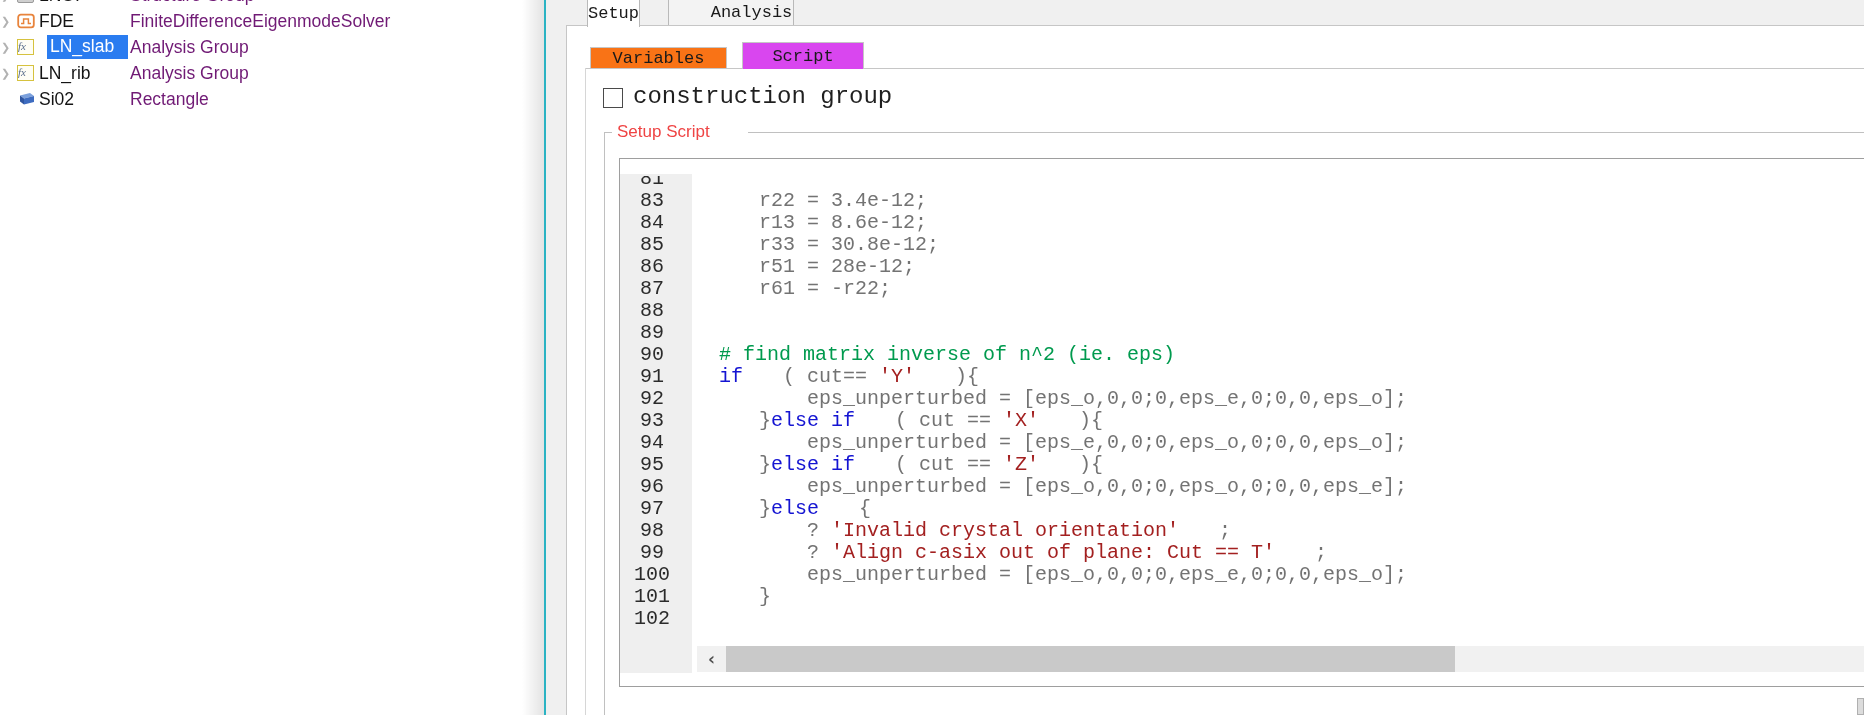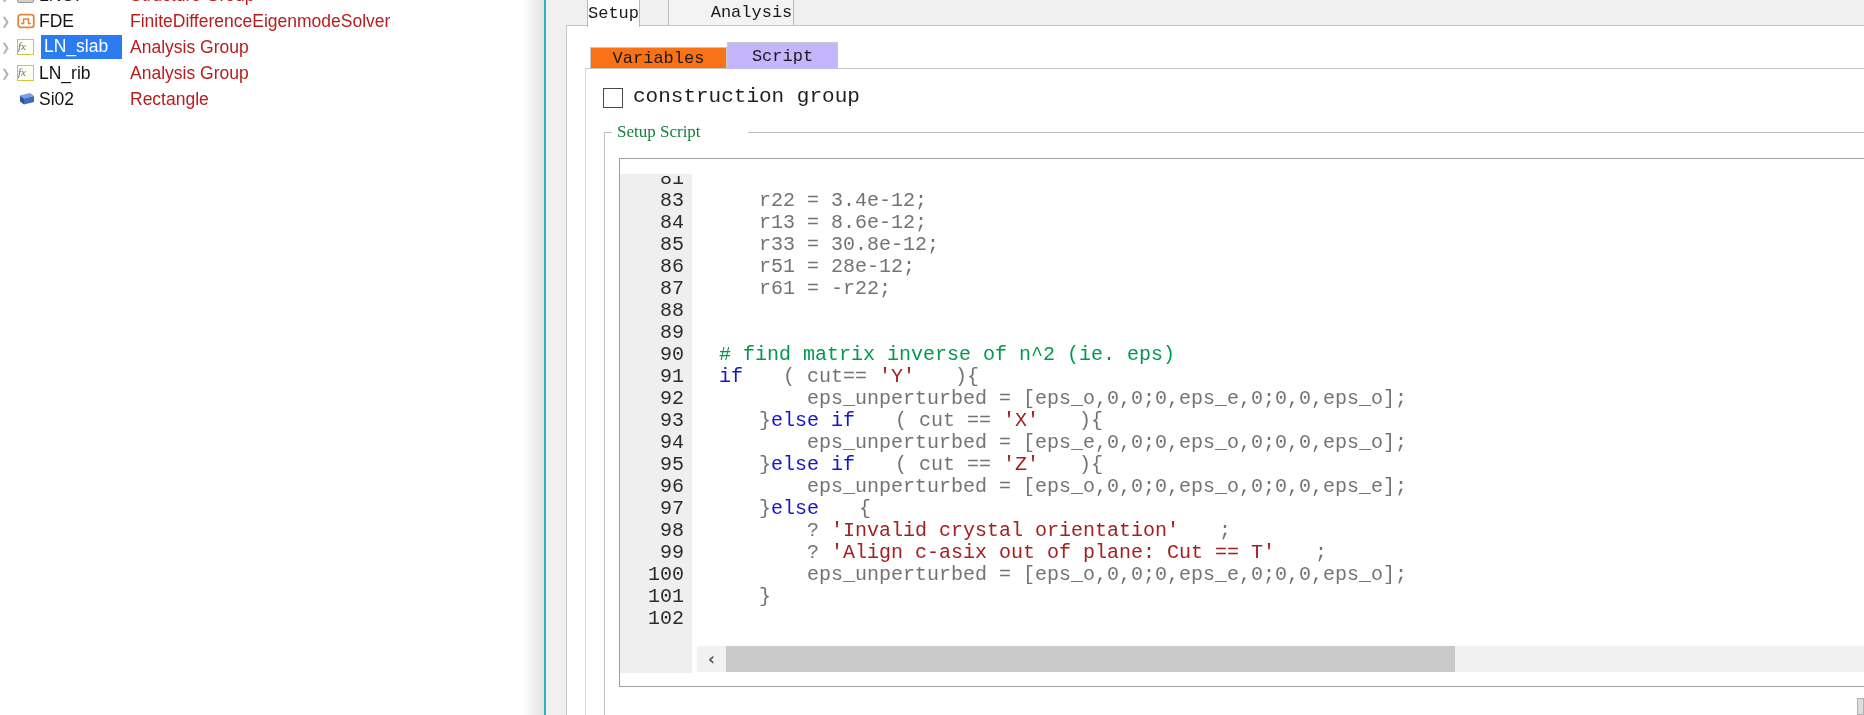--- a/index.html
+++ b/index.html
@@ -13,22 +13,22 @@
   
   #sidebar{left:0;top:0;width:544px;height:715px;background:#fff;overflow:hidden;}
   #sidebar-shadow{left:522px;top:0;width:22px;height:715px;
     background:linear-gradient(to right,rgba(0,0,0,0),rgba(0,0,0,0.11));}
   #divider{left:544px;top:0;width:2px;height:715px;background:#2ab3c3;}
 
   .tree-row{position:absolute;left:0;width:544px;height:26px;display:flex;align-items:center;}
   .tree-arrow{width:13px;margin-left:1px;color:#b2b2b2;font-size:11px;line-height:1;flex:none;}
   .tree-icon{width:19px;height:18px;margin-left:2px;flex:none;display:flex;align-items:center;justify-content:center;}
   .tree-name{margin-left:4px;font-size:17.5px;color:#141414;white-space:pre;}
-  .tree-name.sel{background:#2a7cf0;color:#ffffff;padding:1px 14px 2px 3px;margin-left:6px;}
-  .tree-type{position:absolute;left:130px;font-size:17.5px;color:#b91c1c;white-space:pre;}
+  .tree-name.sel{background:#2a7cf0;color:#ffffff;padding:1px 14px 2px 3px;margin-left:12px;}
+  .tree-type{position:absolute;left:130px;font-size:17.5px;color:#701a75;white-space:pre;}
   .ic-sg{width:15px;height:14px;background:#cfcfcf;border:1px solid #9a9a9a;border-radius:2px;display:block;}
   .ic-fx{display:block;width:15px;height:14px;border:1px solid #d6c23e;background:#fffef5;
     color:#5a6e8c;font-family:"Liberation Serif",serif;font-style:italic;font-size:11px;
     line-height:13px;text-align:left;}
 
   
   #right-bg{left:546px;top:0;width:1318px;height:715px;background:#f0f0f0;}
   #main-page{left:566px;top:25px;width:1298px;height:690px;background:#ffffff;
     border-left:1px solid #c6c6c6;border-top:1px solid #c6c6c6;box-sizing:border-box;}
 
@@ -38,44 +38,44 @@
   #tab-setup{left:587px;top:0;width:53px;height:27px;background:#fff;
     border-left:1px solid #b9b9b9;border-right:1px solid #b9b9b9;z-index:3;text-align:right;}
   #tab-analysis{left:668px;top:0;width:126px;height:25px;background:#f3f3f3;
     border-left:1px solid #b9b9b9;border-right:1px solid #b9b9b9;z-index:1;padding-left:41px;}
 
   
   #subpage-line-h{left:585px;top:68px;width:1279px;height:1px;background:#c6c6c6;}
   #subpage-line-v{left:585px;top:68px;width:1px;height:647px;background:#d6d6d6;}
   #tab-variables{left:590px;top:47px;width:137px;height:21px;background:#f97316;
     border:1px solid #c6c6c6;border-bottom:none;}
-  #tab-script{left:727px;top:42px;width:111px;height:27px;background:#c4b5fd;
+  #tab-script{left:742px;top:42px;width:122px;height:27px;background:#d946ef;
     border:1px solid #c6c6c6;border-bottom:none;z-index:3;}
 
   
   #cg-box{left:603px;top:88px;width:18px;height:18px;background:#fff;border:1.5px solid #4a4a4a;}
   #cg-label{left:633px;top:86px;height:22px;line-height:22px;
-    font-family:"Liberation Mono",monospace;font-size:21px;color:#1f1f1f;}
+    font-family:"Liberation Mono",monospace;font-size:24px;color:#1f1f1f;}
 
   
   #gb-left{left:604px;top:132px;width:1px;height:583px;background:#c0c0c0;}
   #gb-top-l{left:604px;top:132px;width:8px;height:1px;background:#c0c0c0;}
   #gb-top-r{left:748px;top:132px;width:1116px;height:1px;background:#c0c0c0;}
   #gb-title{left:617px;top:121px;height:21px;line-height:21px;
-    font-family:Liberation Serif, serif;font-size:17px;color:#15803d;text-align:right;}
+    font-family:Liberation Sans, sans-serif;font-size:17px;color:#ef4444;text-align:right;}
 
   
   #editor{left:619px;top:158px;width:1245px;height:529px;background:#fff;
     border:1px solid #9e9e9e;border-right:none;box-sizing:border-box;}
   #gutter-bg{left:620px;top:174px;width:72px;height:499px;background:#efefef;}
   #code-viewport{left:620px;top:176px;width:1244px;height:510px;overflow:hidden;}
   #code-content{position:absolute;left:0;top:-8px;width:100%;}
   .code-row{display:flex;height:22px;line-height:22px;
     font-family:"Liberation Mono",monospace;font-size:20px;}
-  .code-num{width:64px;flex:none;text-align:right;padding-right:24px;color:#2b2b2b;}
+  .code-num{width:64px;flex:none;text-align:center;padding-right:24px;color:#2b2b2b;}
   .code-txt{margin-left:11px;white-space:pre;color:#000;}
   .c-cm{color:#009a4e;}
   .c-kw{color:#1414d2;margin-top:48px;}
   .c-str{color:#a32020;}
   .c-pl{color:#737373;margin-left:40px;}
 
   
   #hscroll{left:697px;top:646px;width:1167px;height:26px;display:flex;}
   #hscroll-left{width:29px;height:26px;flex:none;background:#f1f1f1;display:flex;
     align-items:center;justify-content:center;color:#4f4f4f;font-size:17px;font-weight:bold;

